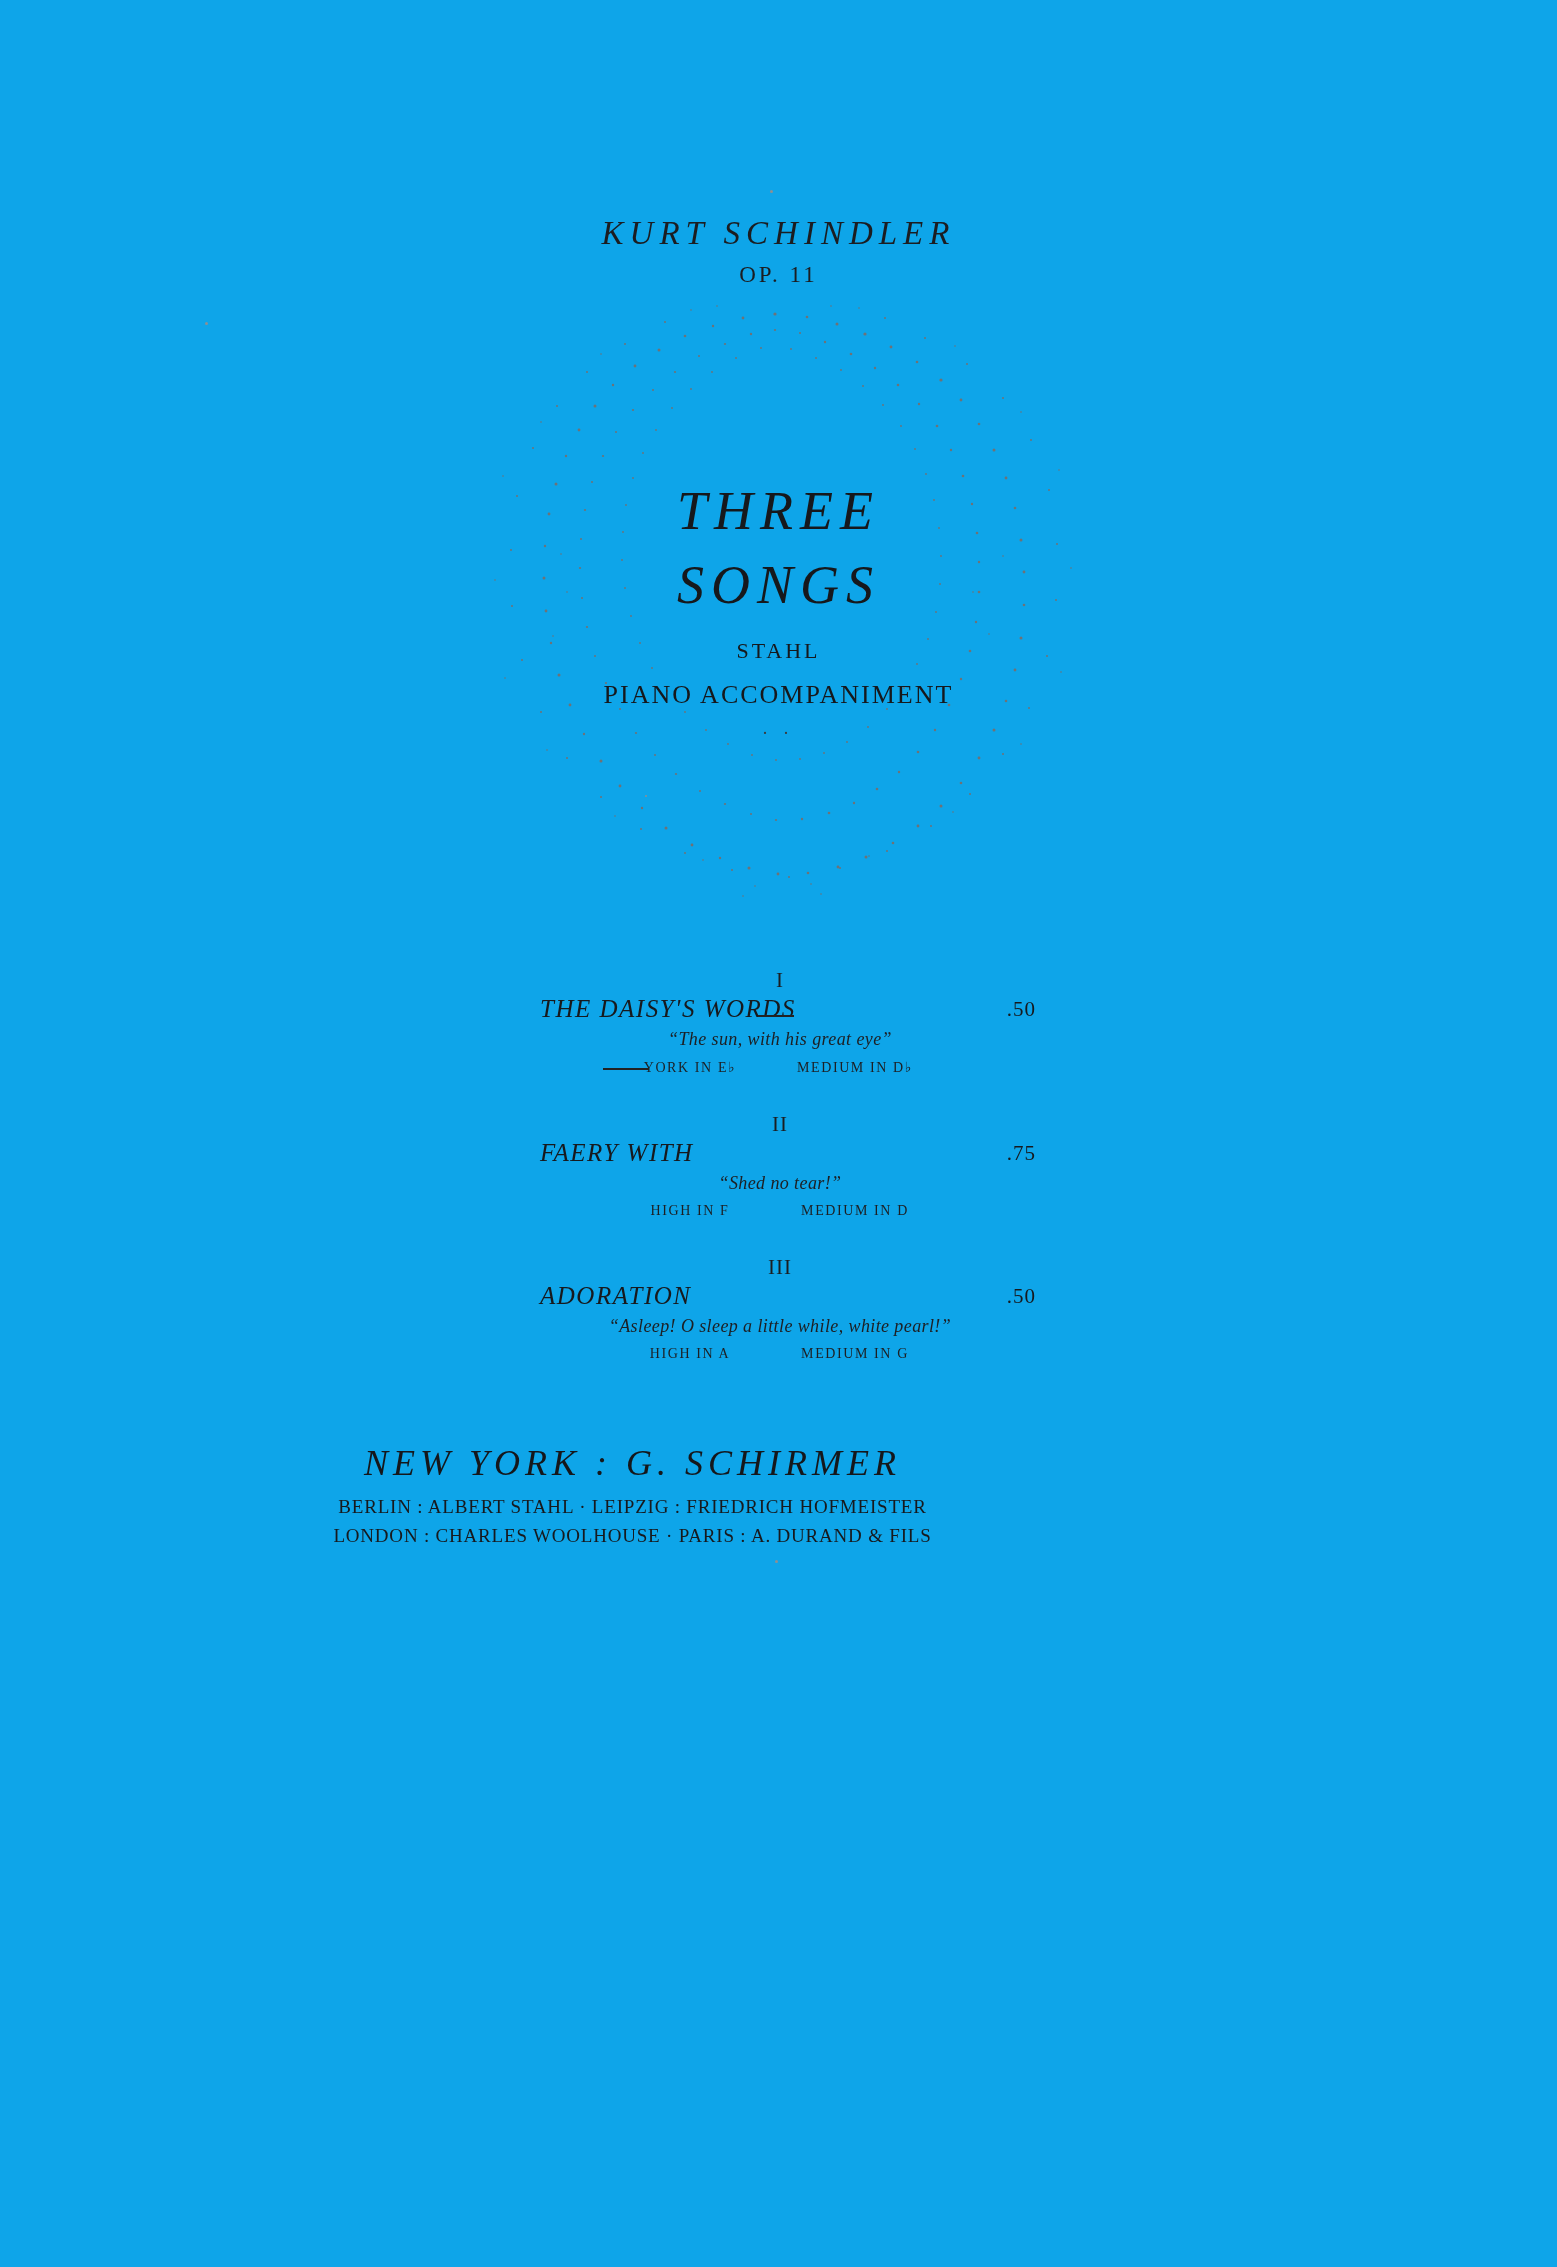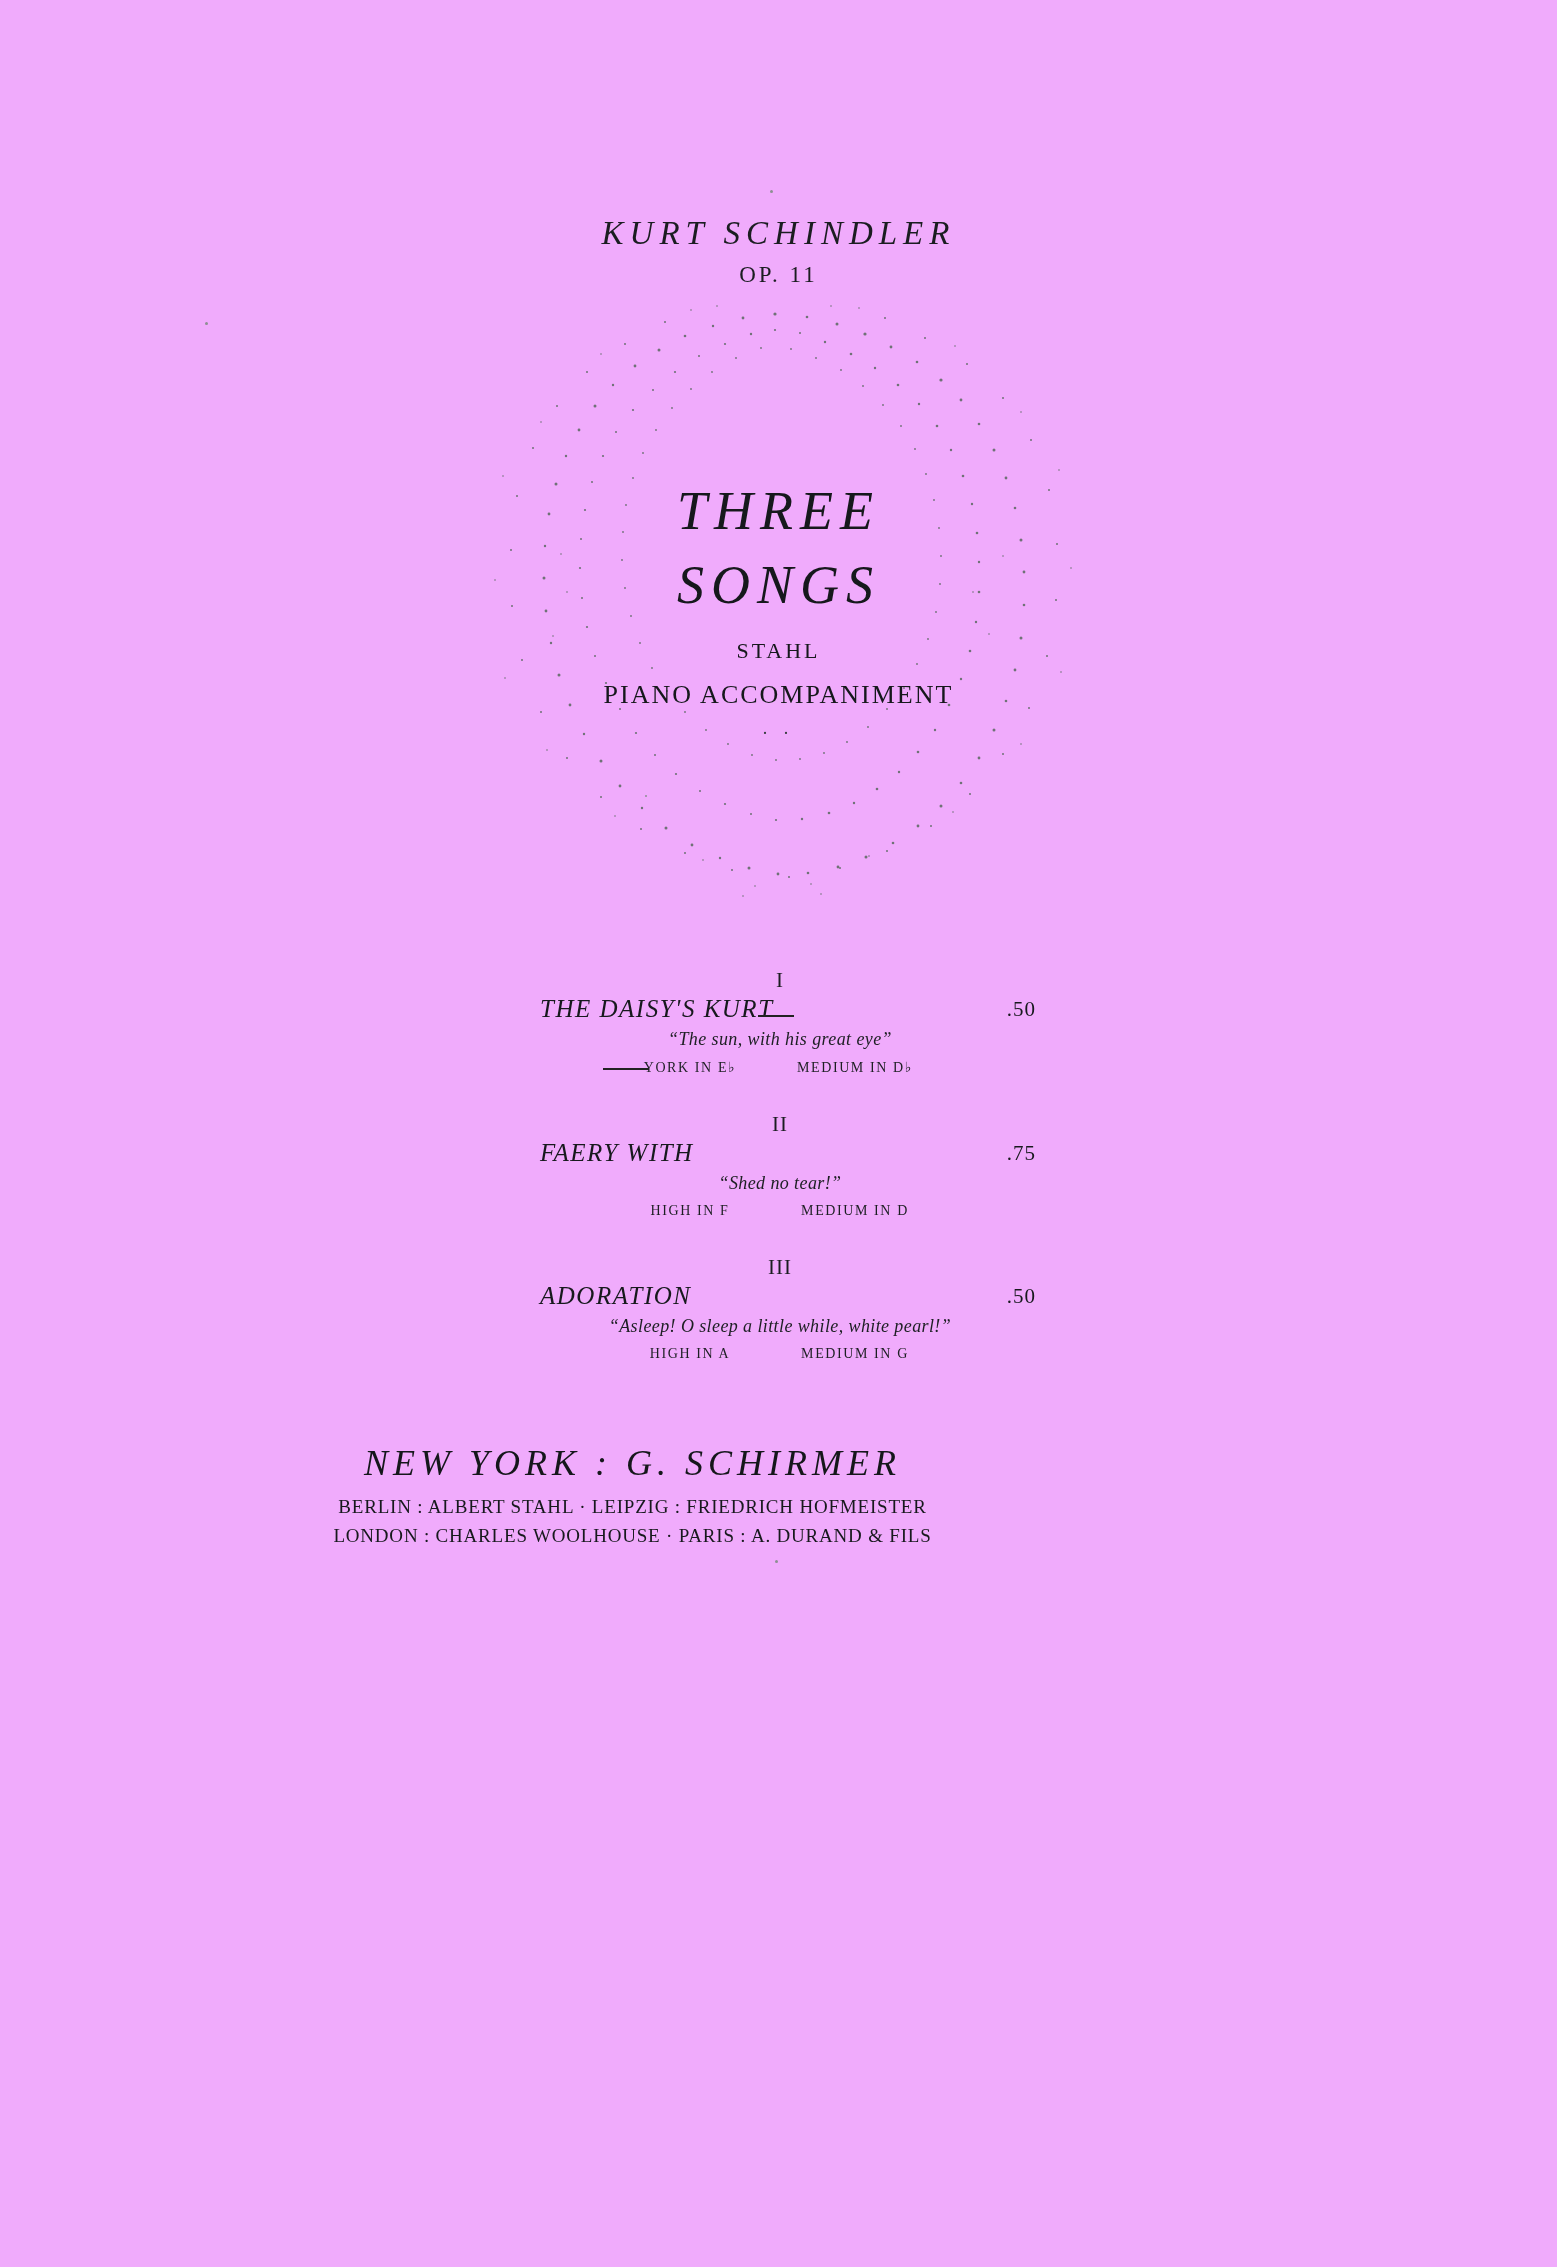--- a/index.html
+++ b/index.html
@@ -12,21 +12,21 @@
     height: 2267px;
     position: relative;
     font-family: "Liberation Serif", serif;
     color: #14161a;
     overflow: hidden;
   }
 
   .page {
     position: absolute;
     inset: 0;
-    background: #f0abfc;
+    background: #0ea5e9;
     padding-left: 17px;
   }
 
   
   .composer-block {
     position: absolute;
     top: 215px;
     left: 0;
     width: 1557px;
     text-align: center;
@@ -450,21 +450,21 @@
     <div class="title-with">STAHL</div>
     <div class="title-accomp">PIANO ACCOMPANIMENT</div>
     <div class="title-dots">. .</div>
   </div>
 
   <div class="contents">
 
     <div class="song">
       <div class="song-num">I</div>
       <div class="song-row">
-        <div class="song-title">THE DAISY'S KURT</div>
+        <div class="song-title">THE DAISY'S WORDS</div>
         <div class="rule-dash"></div>
         <div class="song-price">.50</div>
       </div>
       <div class="song-incipit">“The sun, with his great eye”</div>
       <div class="song-keys">
         <span class="key-high">YORK IN E♭</span><span class="key-med">MEDIUM IN D♭</span>
       </div>
       <div class="rule-underline"></div>
     </div>
 

